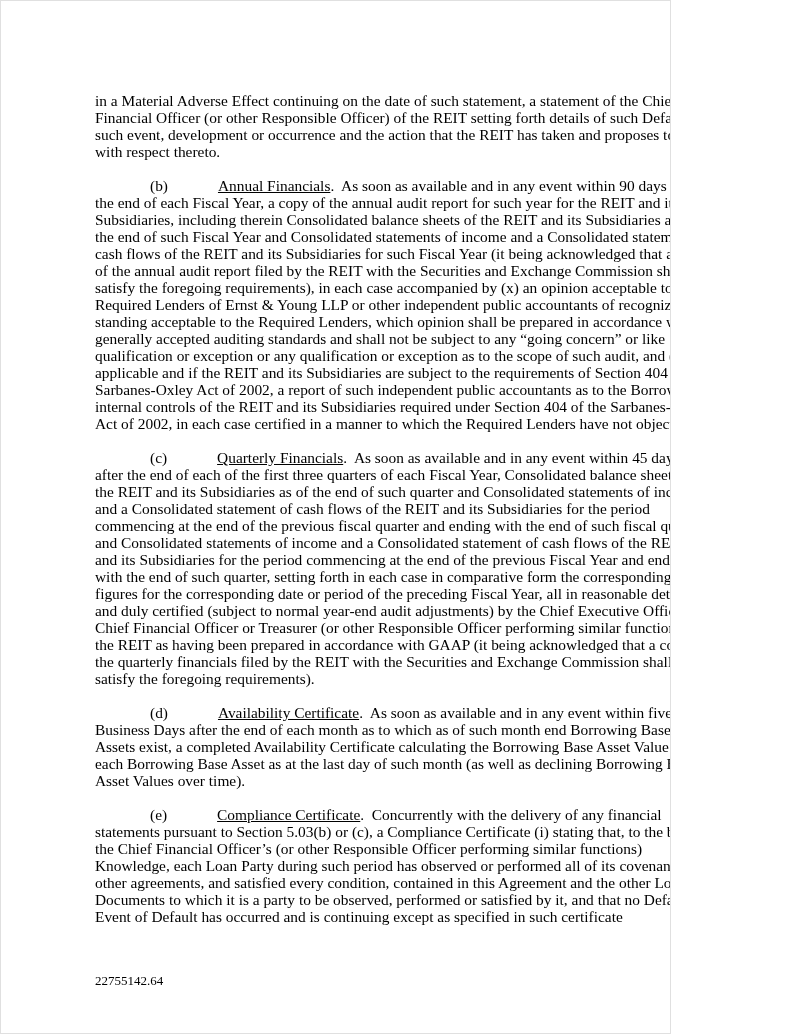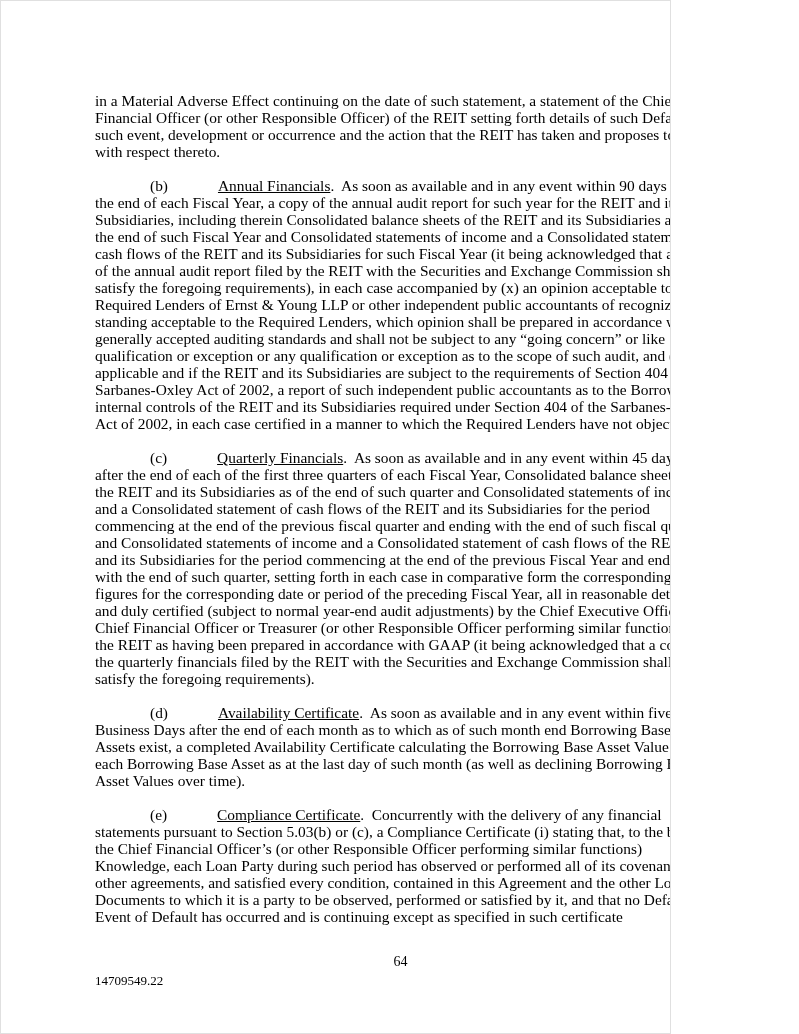--- a/index.html
+++ b/index.html
@@ -74,17 +74,16 @@
     <p class="para"><span class="tab1"></span><span>(b)</span><span class="tab2"></span><span class="clause-heading">Annual Financials</span><span>.&nbsp; As soon as available and in any event within 90 days after the end of each Fiscal Year, a copy of the annual audit report for such year for the REIT and its Subsidiaries, including therein Consolidated balance sheets of the REIT and its Subsidiaries as of the end of such Fiscal Year and Consolidated statements of income and a Consolidated statement of cash flows of the REIT and its Subsidiaries for such Fiscal Year (it being acknowledged that a copy of the annual audit report filed by the REIT with the Securities and Exchange Commission shall satisfy the foregoing requirements), in each case accompanied by (x) an opinion acceptable to the Required Lenders of Ernst &amp; Young LLP or other independent public accountants of recognized standing acceptable to the Required Lenders, which opinion shall be prepared in accordance with generally accepted auditing standards and shall not be subject to any “going concern” or like qualification or exception or any qualification or exception as to the scope of such audit, and (y) if applicable and if the REIT and its Subsidiaries are subject to the requirements of Section 404 of the Sarbanes-Oxley Act of 2002, a report of such independent public accountants as to the Borrower’s internal controls of the REIT and its Subsidiaries required under Section 404 of the Sarbanes-Oxley Act of 2002, in each case certified in a manner to which the Required Lenders have not objected.</span></p>
 
     <p class="para"><span class="tab1"></span><span>(c)</span><span class="tab2"></span><span class="clause-heading">Quarterly Financials</span><span>.&nbsp; As soon as available and in any event within 45 days after the end of each of the first three quarters of each Fiscal Year, Consolidated balance sheets of the REIT and its Subsidiaries as of the end of such quarter and Consolidated statements of income and a Consolidated statement of cash flows of the REIT and its Subsidiaries for the period commencing at the end of the previous fiscal quarter and ending with the end of such fiscal quarter and Consolidated statements of income and a Consolidated statement of cash flows of the REIT and its Subsidiaries for the period commencing at the end of the previous Fiscal Year and ending with the end of such quarter, setting forth in each case in comparative form the corresponding figures for the corresponding date or period of the preceding Fiscal Year, all in reasonable detail and duly certified (subject to normal year-end audit adjustments) by the Chief Executive Officer, Chief Financial Officer or Treasurer (or other Responsible Officer performing similar functions) of the REIT as having been prepared in accordance with GAAP (it being acknowledged that a copy of the quarterly financials filed by the REIT with the Securities and Exchange Commission shall satisfy the foregoing requirements).</span></p>
 
     <p class="para"><span class="tab1"></span><span>(d)</span><span class="tab2"></span><span class="clause-heading">Availability Certificate</span><span>.&nbsp; As soon as available and in any event within five Business Days after the end of each month as to which as of such month end Borrowing Base Assets exist, a completed Availability Certificate calculating the Borrowing Base Asset Value for each Borrowing Base Asset as at the last day of such month (as well as declining Borrowing Base Asset Values over time).</span></p>
 
     <p class="para"><span class="tab1"></span><span>(e)</span><span class="tab2"></span><span class="clause-heading">Compliance Certificate</span><span>.&nbsp; Concurrently with the delivery of any financial statements pursuant to Section 5.03(b) or (c), a Compliance Certificate (i) stating that, to the best of the Chief Financial Officer’s (or other Responsible Officer performing similar functions) Knowledge, each Loan Party during such period has observed or performed all of its covenants and other agreements, and satisfied every condition, contained in this Agreement and the other Loan Documents to which it is a party to be observed, performed or satisfied by it, and that no Default or Event of Default has occurred and is continuing except as specified in such certificate</span></p>
 
   </div>
 
-  <div class="footer-page-number">64</div>
 
-  <div class="footer-doc-id">14709549.22</div>
+  <div class="footer-doc-id">22755142.64</div>
 
 </div>
 
 </body></html>

